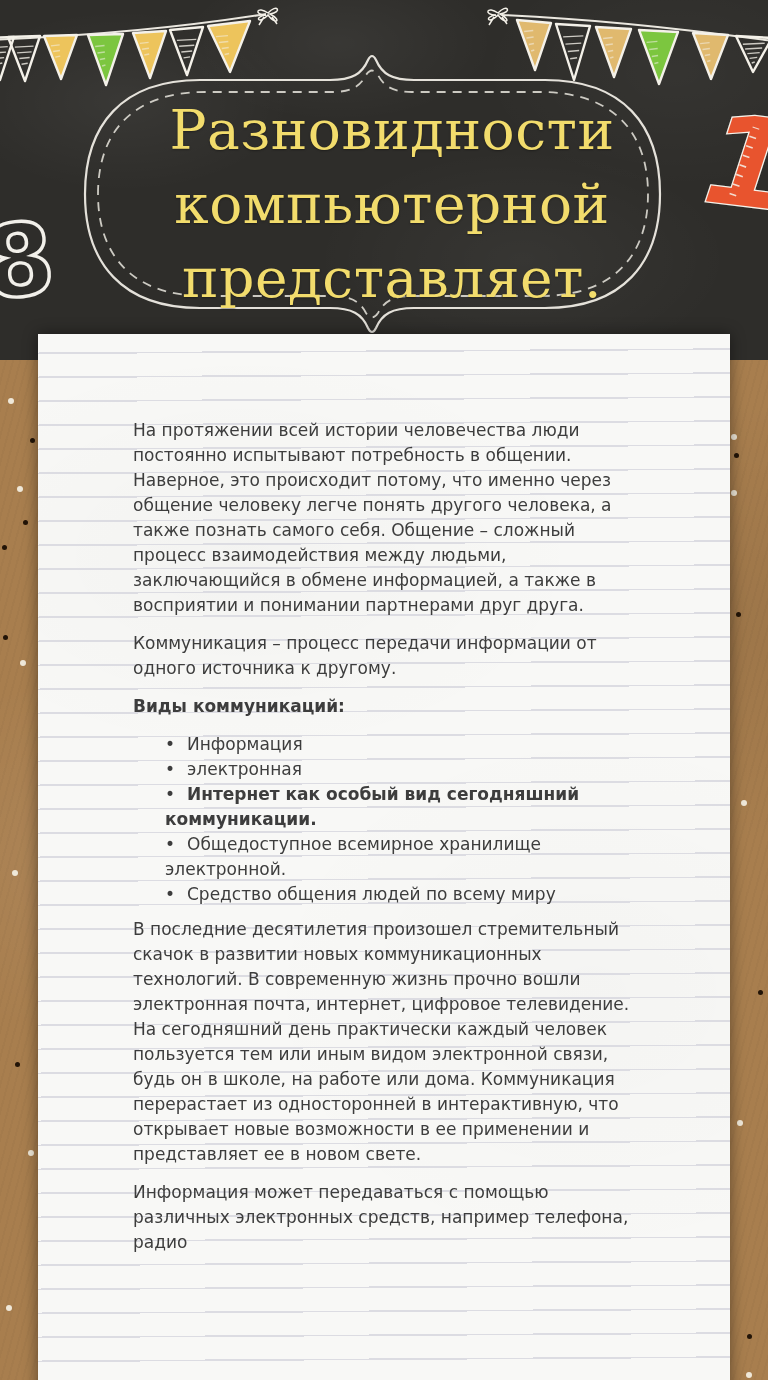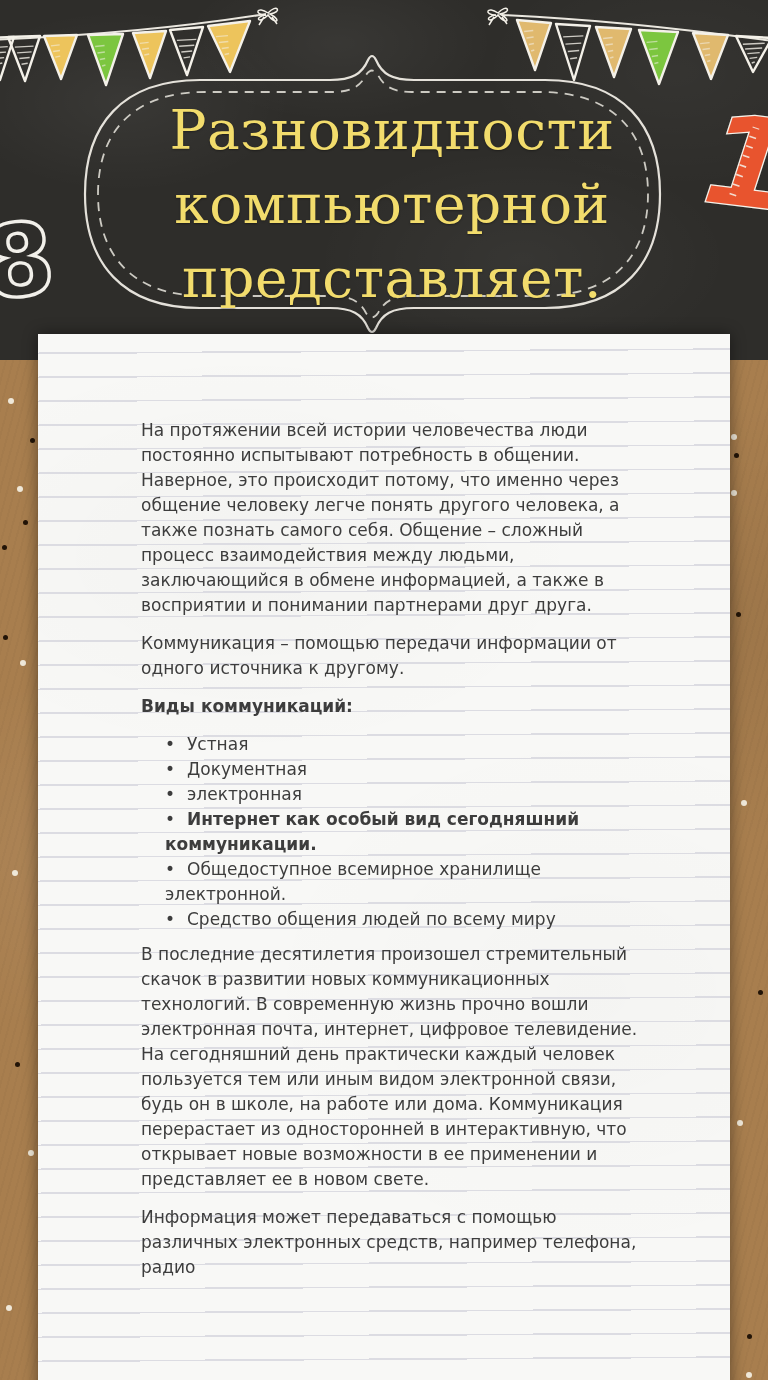--- a/index.html
+++ b/index.html
@@ -30,21 +30,21 @@
          background:
            radial-gradient(500px 300px at 30% 20%, rgba(0,0,0,0.018), transparent 70%),
            radial-gradient(500px 400px at 80% 60%, rgba(0,0,0,0.015), transparent 70%),
            #f8f8f6;
          box-shadow:0 0 14px rgba(0,0,0,0.45);overflow:hidden;}
   .paper::before{content:"";position:absolute;left:-30px;right:-30px;top:-30px;bottom:-30px;
          background:repeating-linear-gradient(to bottom, transparent 0 22.4px, #dcdce2 22.4px, #dcdce2 24px);
          transform:rotate(-0.35deg);}
   .doc{position:relative;z-index:1;padding:84px 91px 40px 95px;
        font-size:17px;line-height:25px;color:#3d3d3d;}
-  .doc p{margin:0 0 13px 8px;}
+  .doc p{margin:0 0 13px 0;}
   .doc .bold{font-weight:700;}
   .list{margin:0 0 10px 0;}
   .li{margin-left:32px;}
   .blt{display:inline-block;width:22px;}
   
   .dot{position:absolute;border-radius:50%;z-index:1;}
   .dot.w{width:6px;height:6px;background:#efe8d9;}
   .dot.d{width:5px;height:5px;background:#221407;}
 </style>
 </head>
@@ -146,25 +146,24 @@
     <h1 class="title" style="color: rgb(242, 220, 108);">
       <span>Разновидности</span>
       <span>компьютерной</span>
       <span>представляет.</span>
     </h1>
   </header>
 
   <main class="paper">
     <div class="doc" style="color: rgb(61, 61, 61);">
       <p>На протяжении всей истории человечества люди постоянно испытывают потребность в общении. Наверное, это происходит потому, что именно через общение человеку легче понять другого человека, а также познать самого себя. Общение – сложный процесс взаимодействия между людьми, заключающийся в обмене информацией, а также в восприятии и понимании партнерами друг друга.</p>
-      <p>Коммуникация – помощью передачи информации от одного источника к другому.</p>
+      <p>Коммуникация – процесс передачи информации от одного источника к другому.</p>
       <p class="bold">Виды коммуникаций:</p>
       <div class="list">
-        <div class="li"><span class="blt">•</span><b></b><span>Устная</span></div>
-        <div class="li"><span class="blt">•</span><b></b><span>Документная</span></div>
+        <div class="li"><span class="blt">•</span><b></b><span>Информация</span></div>
         <div class="li"><span class="blt">•</span><b></b><span>электронная</span></div>
         <div class="li"><span class="blt">•</span><b>Интернет как особый вид сегодняшний коммуникации.</b><span></span></div>
         <div class="li"><span class="blt">•</span><b></b><span>Общедоступное всемирное хранилище электронной.</span></div>
         <div class="li"><span class="blt">•</span><b></b><span>Средство общения людей по всему миру</span></div>
       </div>
       <p>В последние десятилетия произошел стремительный скачок в развитии новых коммуникационных технологий. В современную жизнь прочно вошли электронная почта, интернет, цифровое телевидение. На сегодняшний день практически каждый человек пользуется тем или иным видом электронной связи, будь он в школе, на работе или дома. Коммуникация перерастает из односторонней в интерактивную, что открывает новые возможности в ее применении и представляет ее в новом свете.</p>
       <p>Информация может передаваться с помощью различных электронных средств, например телефона, радио</p>
     </div>
   </main>
 

